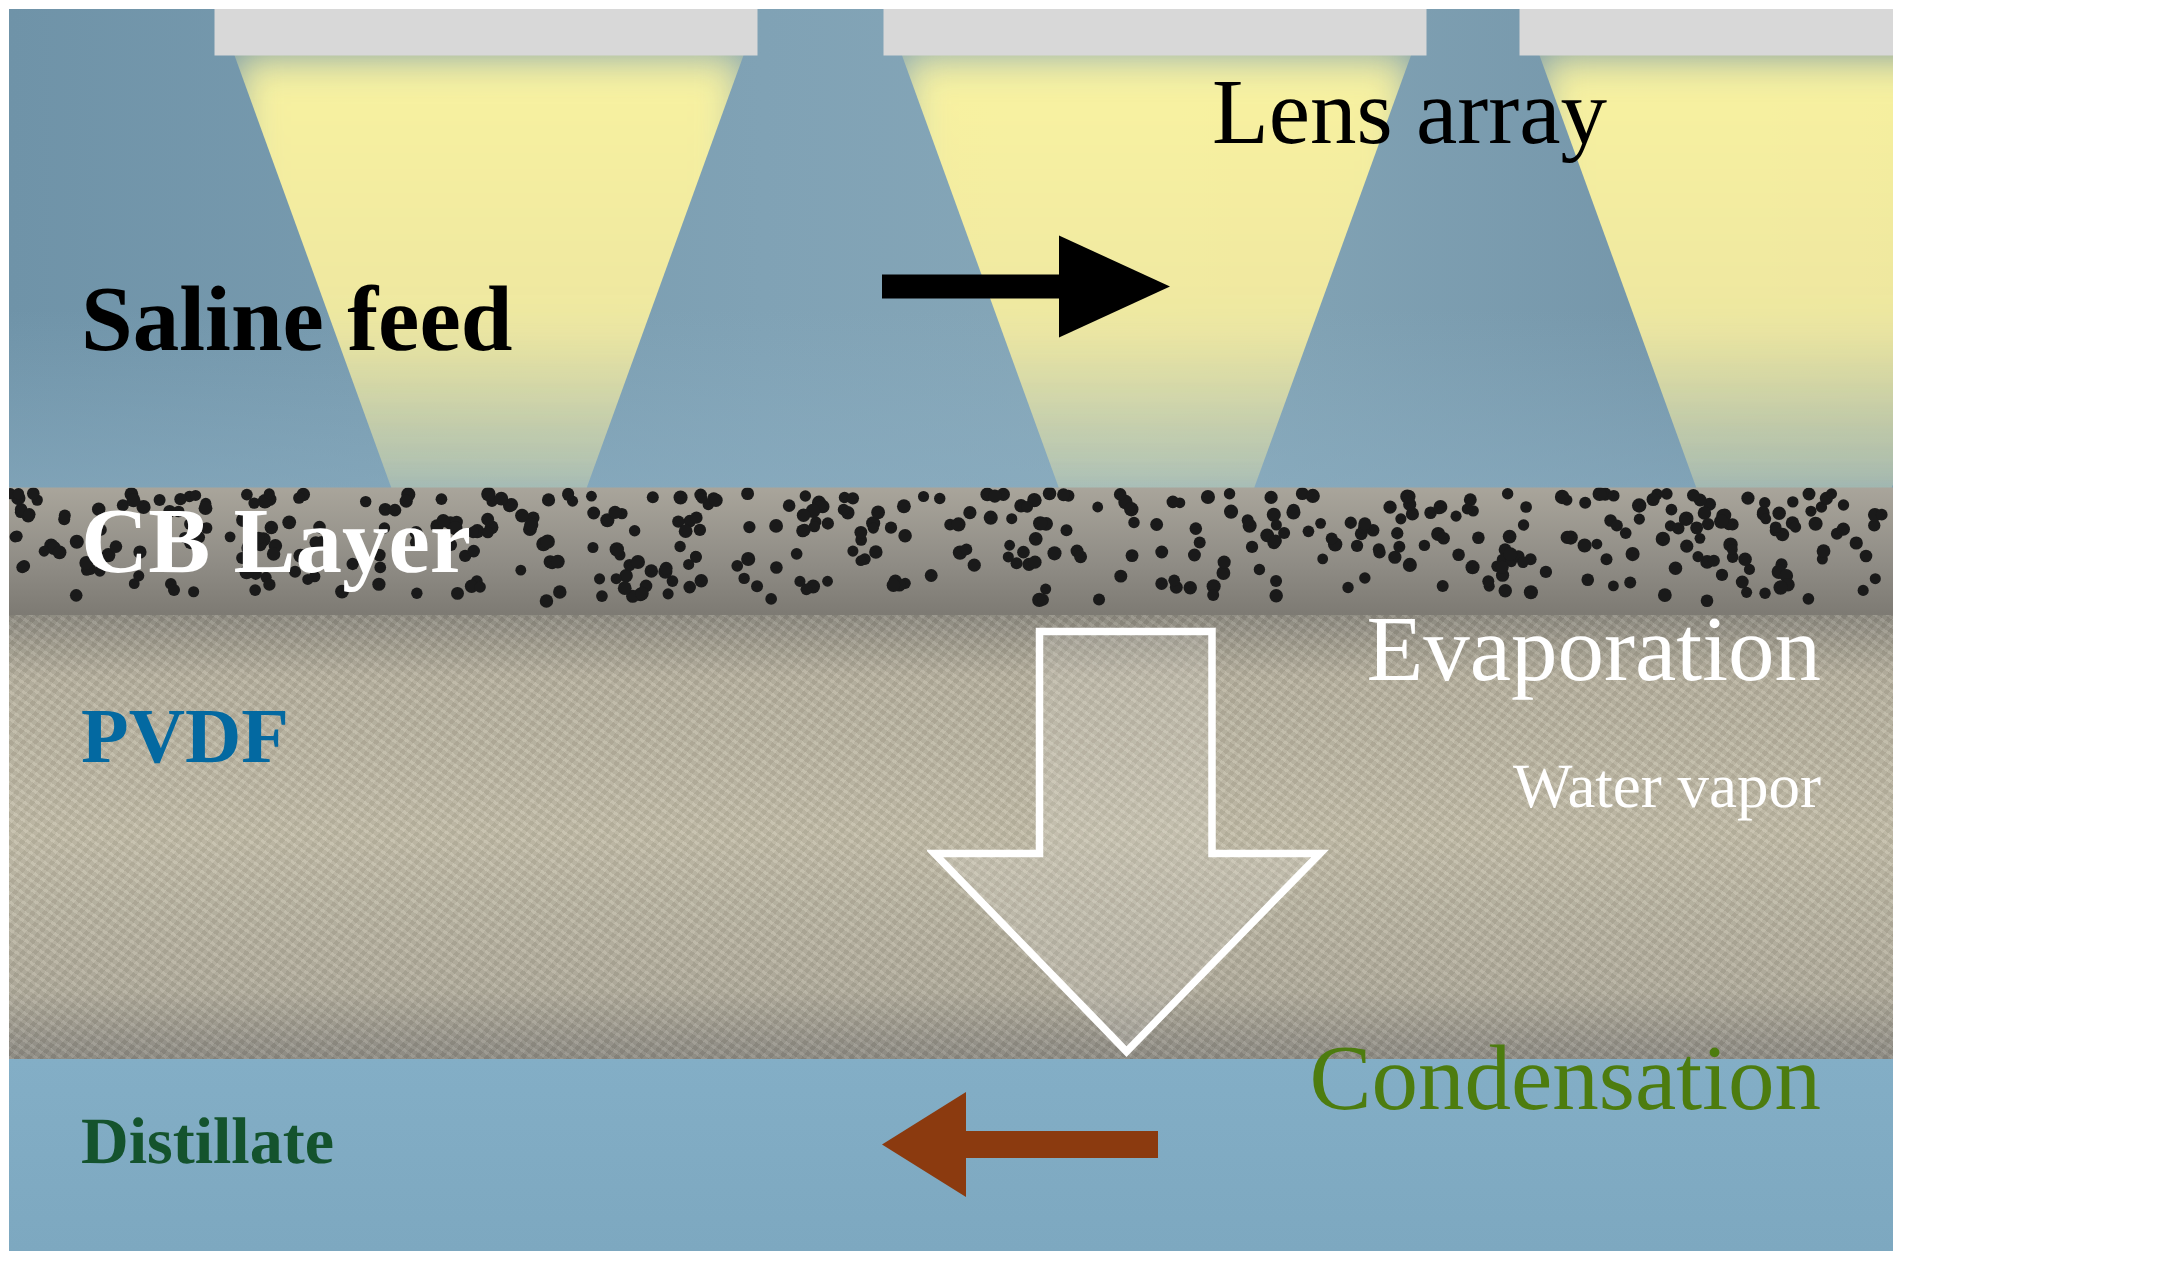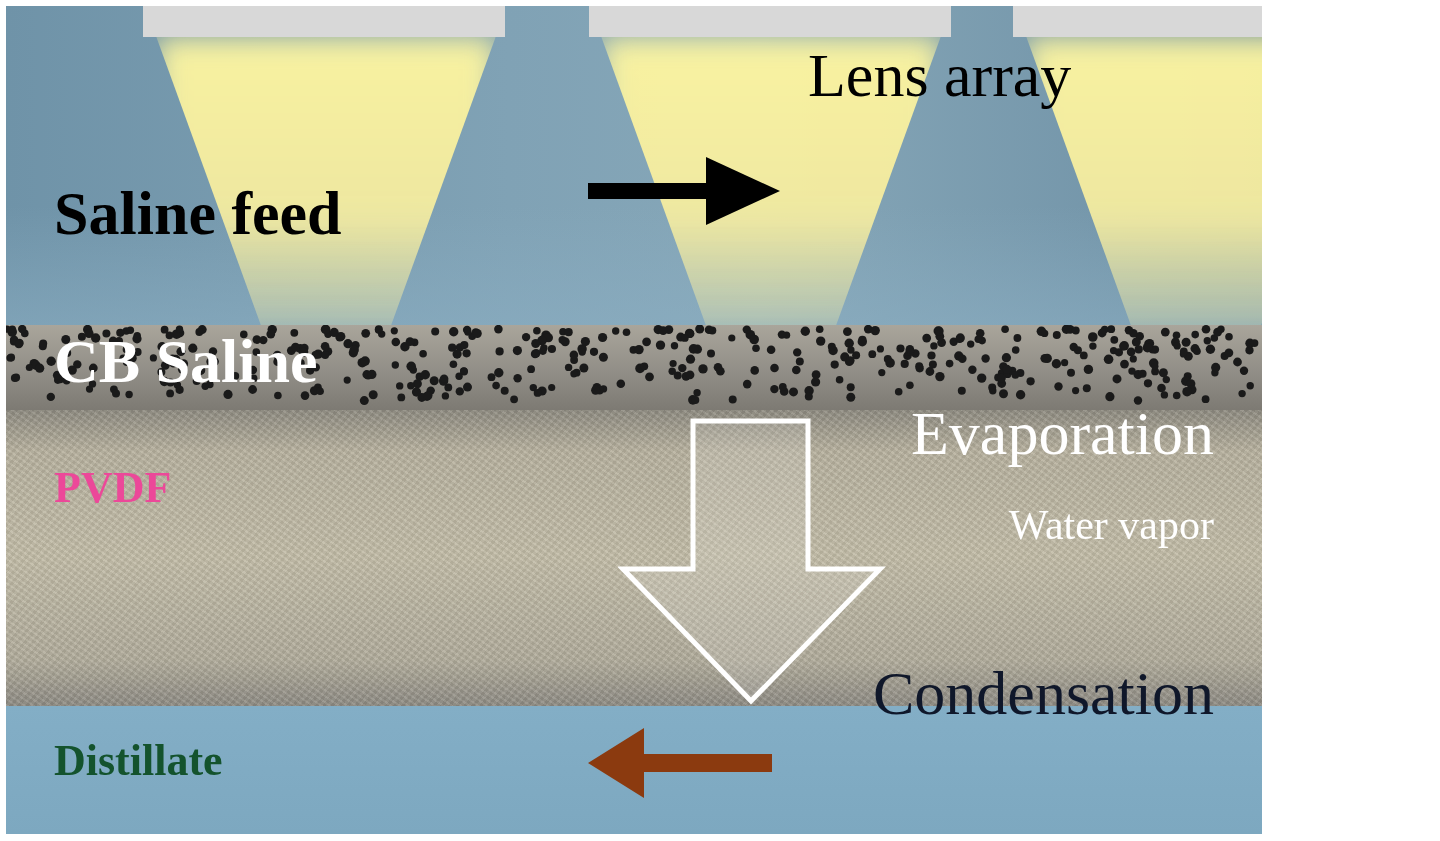--- a/index.html
+++ b/index.html
@@ -577,19 +577,19 @@
   <svg style="position:absolute; left:612px; top:410px;" width="270" height="292">
     <polygon points="75,5 190,5 190,153 262,153 133,285 5,153 75,153" fill="rgba(255,255,255,0.12)" stroke="#ffffff" stroke-width="5" stroke-linejoin="miter"></polygon>
   </svg>
 
   <svg style="position:absolute; left:578px; top:718px;" width="200" height="80">
     <polygon points="4,39 60,4 60,30 188,30 188,48 60,48 60,74" fill="#8b3a0f"></polygon>
   </svg>
 
   <div class="label" style="left:802px; top:38px; font-size:62px; color:#000;">Lens array</div>
   <div class="label bold" style="left:48px; top:176px; font-size:62px; color:#000;">Saline feed</div>
-  <div class="label bold" style="left:48px; top:324px; font-size:62px; color:#fff;">CB Saline</div>
-  <div class="label bold" style="left:48px; top:460px; font-size:44px; color:#ec4899;">PVDF</div>
+  <div class="label bold" style="left:48px; top:324px; font-size:62px; color:#fff;">CB Layer</div>
+  <div class="label bold" style="left:48px; top:460px; font-size:52px; color:#0369a1;">PVDF</div>
   <div class="label" style="right:48px; top:360px; font-size:62px; color:#fff;margin-top:36px;">Evaporation</div>
   <div class="label" style="right:48px; top:498px; font-size:42px; color:#fff;">Water vapor</div>
-  <div class="label" style="right:48px; top:656px; font-size:62px; color:#0f172a;">Condensation</div>
+  <div class="label" style="right:48px; top:682px; font-size:62px; color:#4d7c0f;">Condensation</div>
   <div class="label bold" style="left:48px; top:733px; font-size:44px; color:#14532d;">Distillate</div>
 </div>
 
 </body></html>

